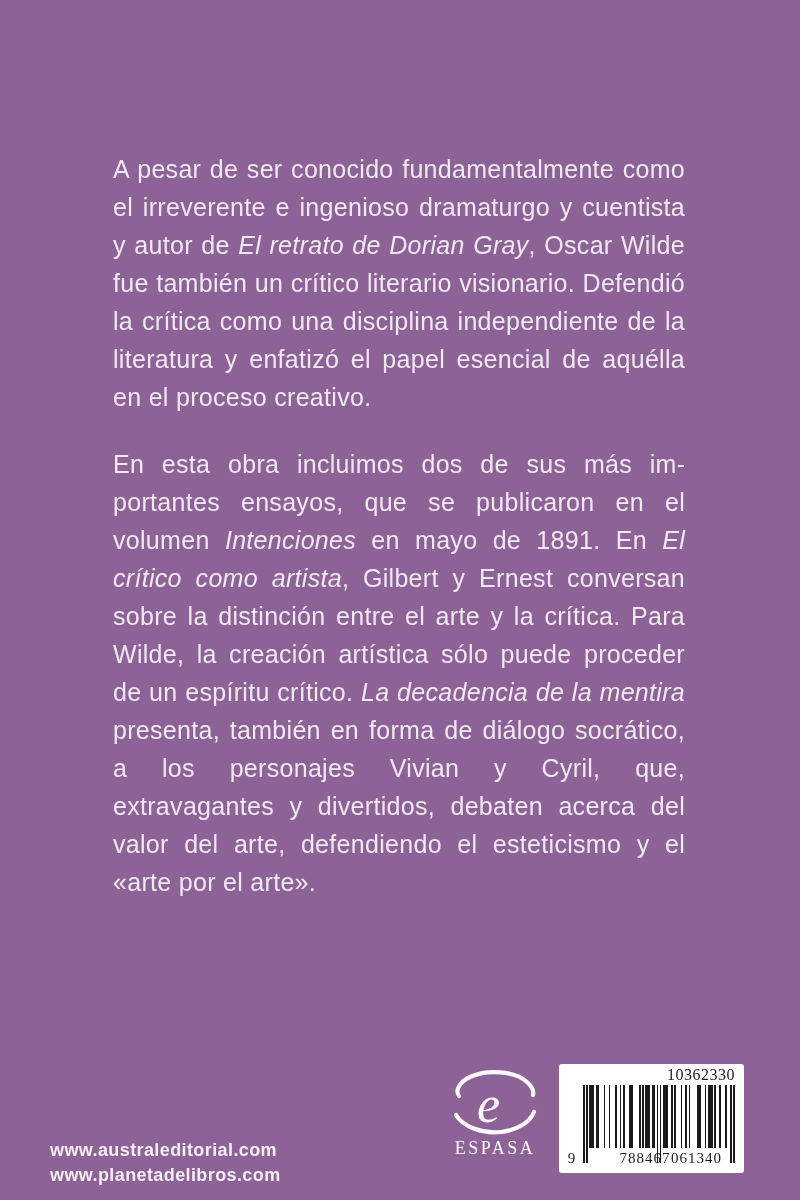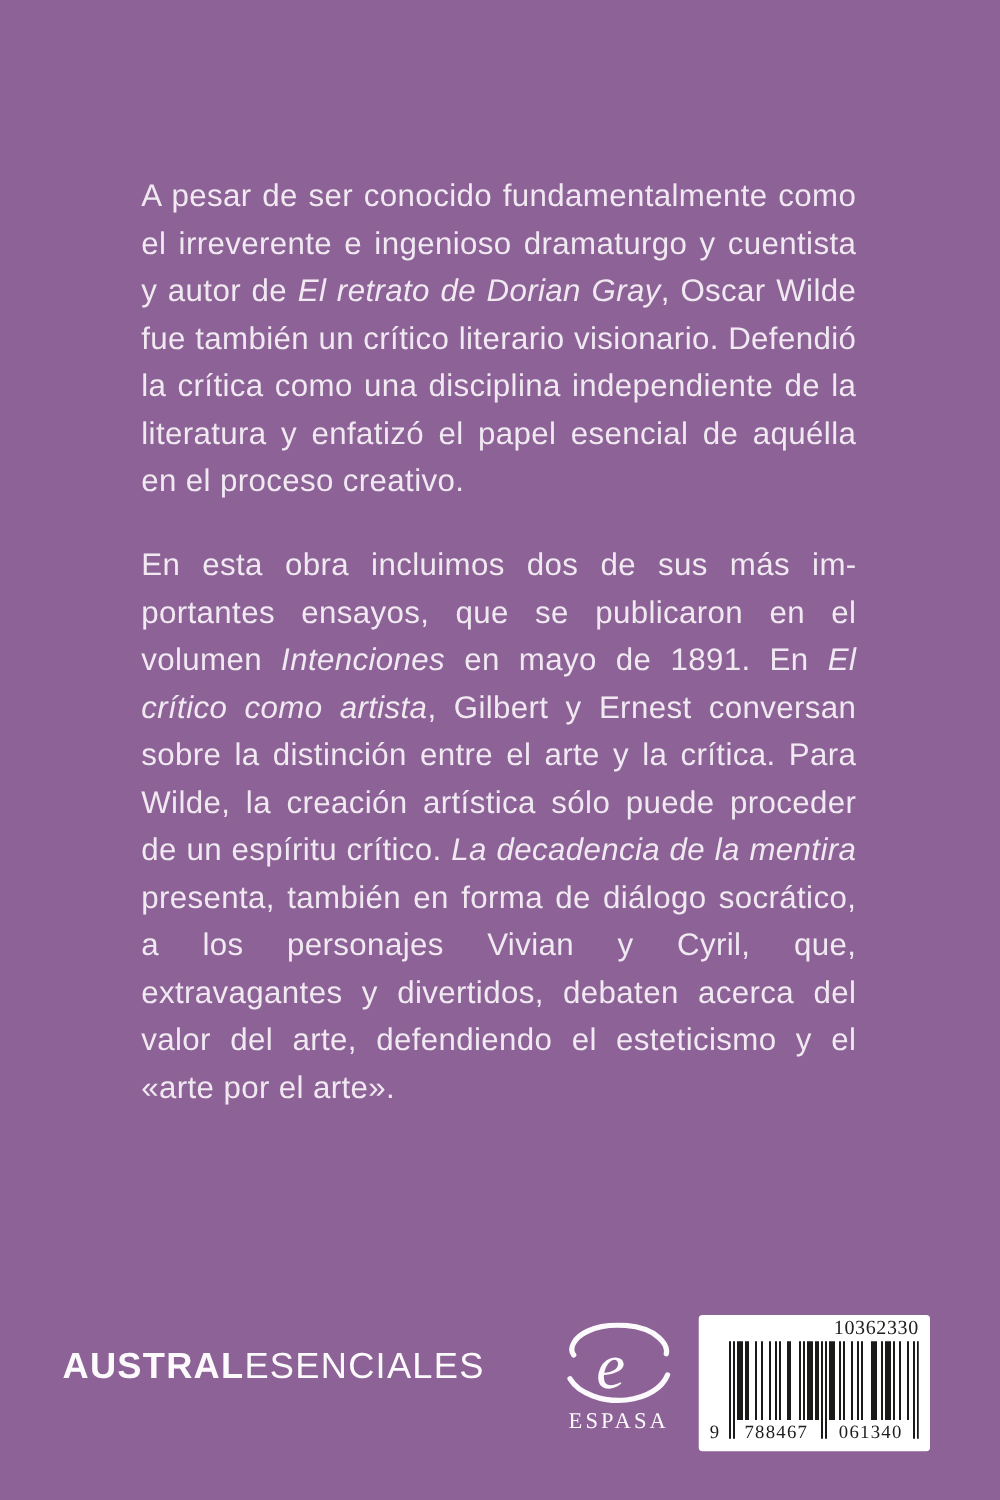--- a/index.html
+++ b/index.html
@@ -3,21 +3,21 @@
 <meta charset="utf-8">
 <style>
   html, body { margin: 0; padding: 0; }
   body {
     width: 800px; height: 1200px;
     position: relative;
     overflow: hidden;
     font-family: "Liberation Sans", sans-serif;
     background: #8d6296;
   }
-  .cover { position: absolute; inset: 0; background: #8d6296; }
+  .cover { position: absolute; inset: 0; background: #8d6296; margin-top: 12px; }
 
   
   .synopsis {
     position: absolute;
     left: 113px; top: 138px; width: 572px;
     color: #f1e9f2;
     font-size: 25px;
     line-height: 38px;
     letter-spacing: 0.3px;
     text-align: justify;
@@ -66,37 +66,38 @@
     position: absolute; top: 2px; right: 9px;
     font-size: 16px; letter-spacing: 0.5px;
   }
   .barcode-box svg { position: absolute; left: 24px; top: 21px; }
   .barcode-digits span {
     position: absolute; top: 86px;
     font-size: 15px; letter-spacing: 1px;
     text-align: center;
   }
   .barcode-digits .d-first { left: 4px; width: 18px; }
-  .barcode-digits .d-left  { left: 29px; width: 66px; }
+  .barcode-digits .d-left  { left: 29px; width: 66px; padding-left: 24px; }
   .barcode-digits .d-right { left: 104px; width: 67px; }
 </style>
 </head>
 <body>
 
 <div class="cover">
 
   <div class="synopsis">
       <p><span>A pesar de ser conocido fundamentalmente como el irreverente e ingenioso dramaturgo y cuentista y autor de </span><em>El retrato de Dorian Gray</em><span>, Oscar Wilde fue también un crítico lite­rario visionario. Defendió la crítica como una disciplina independiente de la literatura y en­fatizó el papel esencial de aquélla en el pro­ceso creativo.</span></p>
       <p><span>En esta obra incluimos dos de sus más im­portantes ensayos, que se publicaron en el volumen </span><em>Intenciones</em><span> en mayo de 1891. En </span><em>El crítico como artista</em><span>, Gilbert y Ernest conver­san sobre la distinción entre el arte y la crí­tica. Para Wilde, la creación artística sólo puede proceder de un espíritu crítico. </span><em>La de­cadencia de la mentira</em><span> presenta, también en forma de diálogo socrático, a los personajes Vivian y Cyril, que, extravagantes y diverti­dos, debaten acerca del valor del arte, defen­diendo el esteticismo y el «arte por el arte».</span></p>
     </div>
 
-  <div class="brand">
-    <span class="bold">AUSTRAL</span><span class="light">ESENCIALES</span>
+
+  <div class="websites">
+    <div>www.australeditorial.com</div>
+    <div>www.planetadelibros.com</div>
   </div>
-
 
   <div class="espasa">
     <svg width="104" height="66" viewBox="0 0 104 66" fill="none" xmlns="http://www.w3.org/2000/svg">
       <path d="M16,26 C12,21 16,12 27,7 C44,-1 72,1 84,12 C89,16.5 91,21 90,25" stroke="#fcfafc" stroke-width="4.2" stroke-linecap="round" fill="none"></path>
       <path d="M13,45 C20,57 40,64 58,62 C75,60 87,52 91,42" stroke="#fcfafc" stroke-width="4.2" stroke-linecap="round" fill="none"></path>
       <text x="34" y="52" font-family="Liberation Serif, serif" font-style="italic" font-size="52" fill="#fcfafc">e</text>
     </svg>
     <div class="wordmark">ESPASA</div>
   </div>
 

